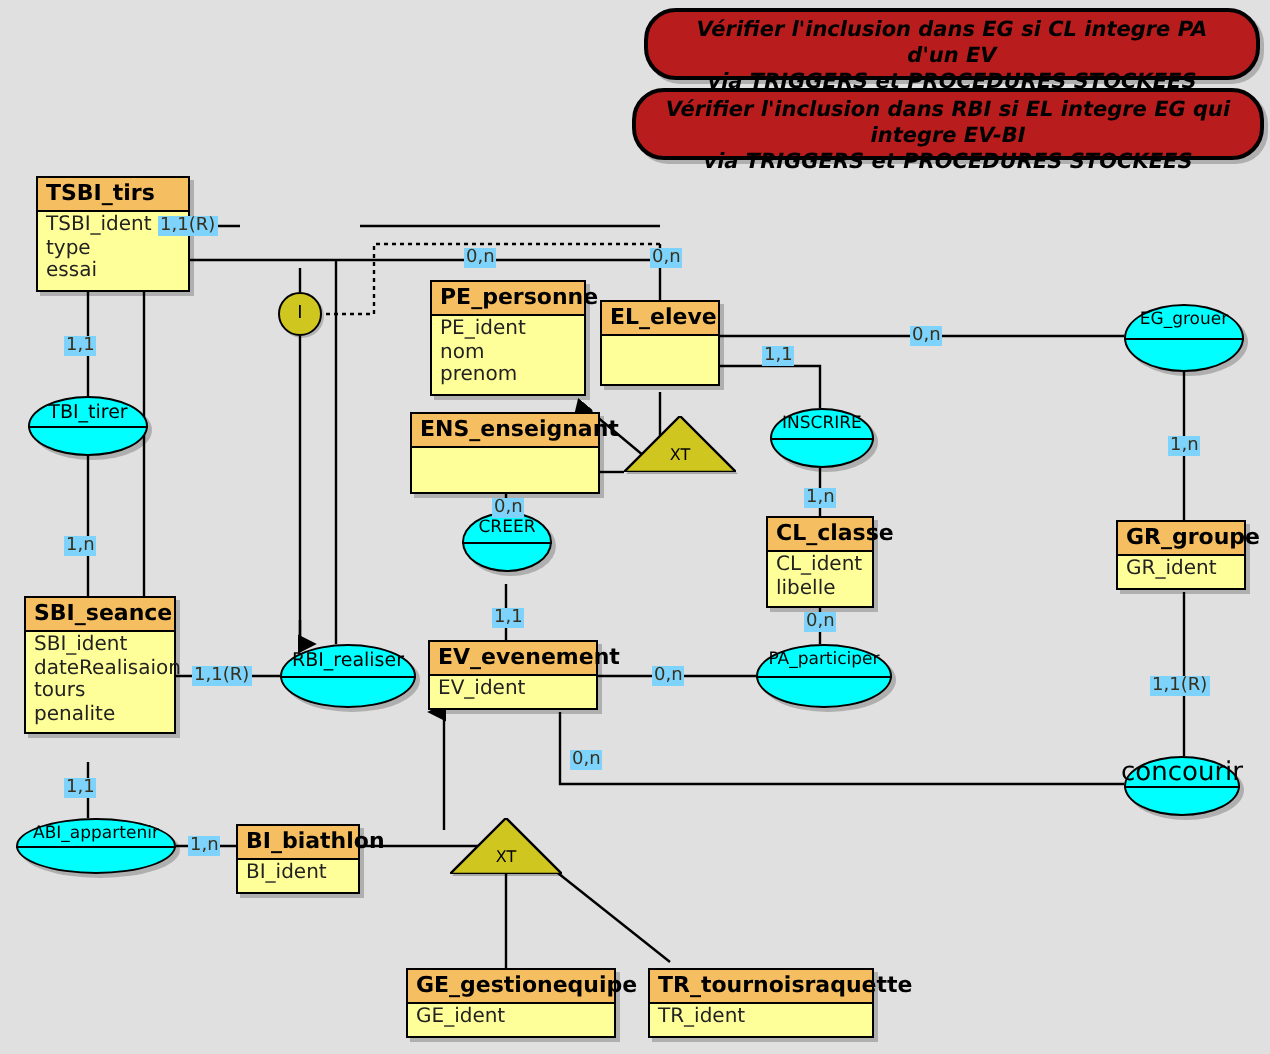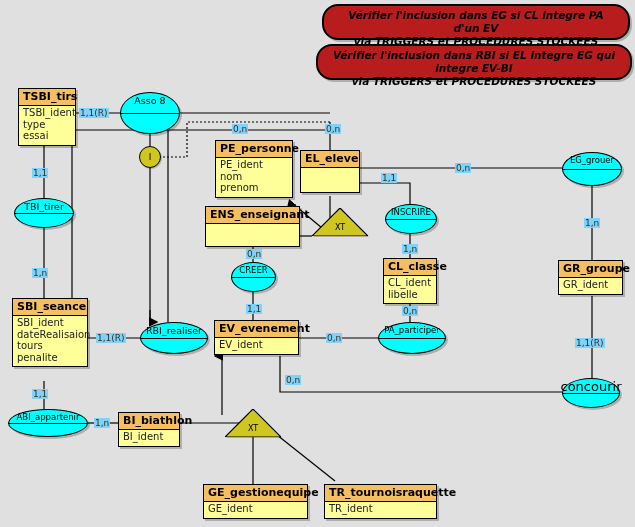--- a/index.html
+++ b/index.html
@@ -206,21 +206,21 @@
 
   <div class="note" style="left:322px;top:4px;width:308px;height:36px;">
     <div>Vérifier l'inclusion dans EG si CL integre PA d'un EV</div>
     <div>via TRIGGERS et PROCEDURES STOCKEES</div>
   </div>
   <div class="note" style="left:316px;top:44px;width:316px;height:36px;">
     <div>Vérifier l'inclusion dans RBI si EL integre EG qui integre EV-BI</div>
     <div>via TRIGGERS et PROCEDURES STOCKEES</div>
   </div>
 
-  <div class="entity" style="left:18px;top:88px;width:58px;">
+  <div class="entity" style="left:18px;top:88px;width:77px;">
     <div class="ehead">TSBI_tirs</div>
     <div class="ebody">
       <div class="attr pk">TSBI_ident</div>
       <div class="attr">type</div>
       <div class="attr">essai</div>
     </div>
   </div>
 
   <div class="entity" style="left:12px;top:298px;width:76px;">
     <div class="ehead">SBI_seance</div>
@@ -287,41 +287,37 @@
     </div>
   </div>
 
   <div class="entity" style="left:324px;top:484px;width:113px;">
     <div class="ehead">TR_tournoisraquette</div>
     <div class="ebody">
       <div class="attr pk">TR_ident</div>
     </div>
   </div>
 
-  <div class="rel" style="left:120px;top:92px;width:60px;height:42px;">
-    <span class="rlabel">Asso 8</span>
-    <span class="rbar"></span>
-  </div>
 
   <div class="rel" style="left:14px;top:198px;width:60px;height:30px;">
     <span class="rlabel">TBI_tirer</span>
     <span class="rbar"></span>
   </div>
 
   <div class="rel" style="left:140px;top:322px;width:68px;height:32px;">
     <span class="rlabel">RBI_realiser</span>
     <span class="rbar"></span>
   </div>
 
   <div class="rel" style="left:8px;top:409px;width:80px;height:28px;">
     <span class="rlabel" style="font-size:8.5px;">ABI_appartenir</span>
     <span class="rbar"></span>
   </div>
 
-  <div class="rel" style="left:231px;top:262px;width:45px;height:30px;">
+  <div class="rel" style="left:231px;top:256px;width:45px;height:30px;">
     <span class="rlabel" style="font-size:8.5px;">CREER</span>
     <span class="rbar"></span>
   </div>
 
   <div class="rel" style="left:385px;top:204px;width:52px;height:30px;">
     <span class="rlabel" style="font-size:8.5px;">INSCRIRE</span>
     <span class="rbar"></span>
   </div>
 
   <div class="rel" style="left:378px;top:322px;width:68px;height:32px;">

